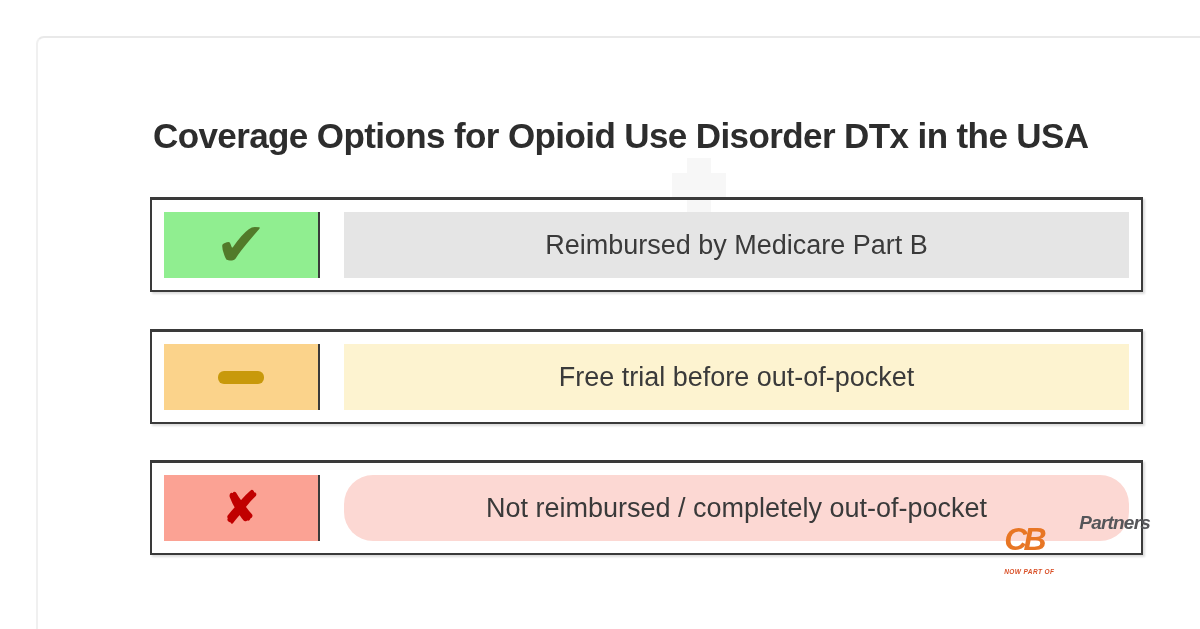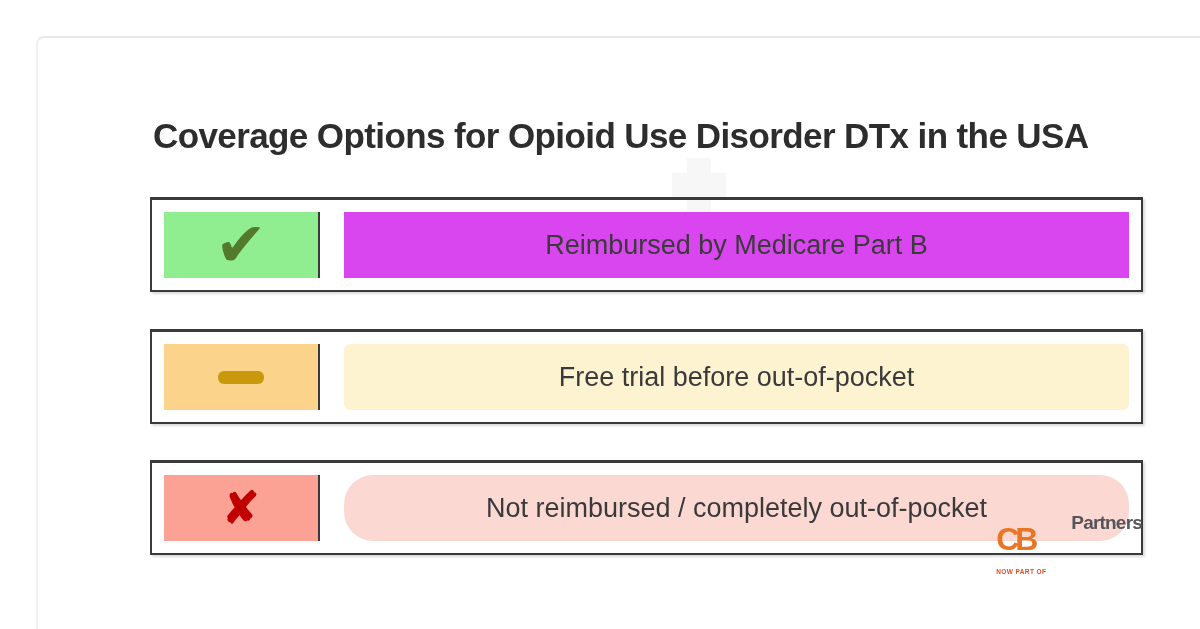--- a/index.html
+++ b/index.html
@@ -73,23 +73,24 @@
   .mark-cross { font-size: 44px; font-weight: 700; }
   .dash-bar {
     width: 46px; height: 13px;
     border-radius: 6px;
     display: inline-block;
   }
 
   
   .logo {
     position: absolute;
-    right: 32px; bottom: 16px;
+    right: 24px; bottom: 16px;
     width: 170px;
     z-index: 3;
+    font-style: italic;
   }
   .logo-top {
     display: flex;
     align-items: flex-start;
     justify-content: flex-end;
   }
   .cb-wrap { display: inline-flex; flex-direction: column; align-items: flex-start; }
   .logo-cb {
     font-size: 32px;
     font-weight: 800;
@@ -141,30 +142,30 @@
 
   <h1 class="title">Coverage Options for Opioid Use Disorder DTx in the USA</h1>
 
   <div class="plus-v" style="background: rgb(247, 247, 247);"></div>
   <div class="plus-h" style="background: rgb(247, 247, 247);"></div>
 
   <div class="row row-0">
     <div class="icon-cell" style="background: rgb(144, 238, 144);">
       <span class="mark mark-check" style="color: rgb(82, 122, 42);">✔</span>
     </div>
-    <div class="text-cell" style="background: #d946ef;">
+    <div class="text-cell" style="background: #e5e5e5;">
       <span class="row-label">Reimbursed by Medicare Part B</span>
     </div>
   </div>
 
   <div class="row row-1">
     <div class="icon-cell" style="background: rgb(251, 211, 139);">
       <span class="mark dash-bar" style="color: rgb(200, 153, 11); background: rgb(200, 153, 11);"></span>
     </div>
-    <div class="text-cell" style="background: rgb(253, 243, 208); border-radius: 6px;">
+    <div class="text-cell" style="background: rgb(253, 243, 208);">
       <span class="row-label">Free trial before out-of-pocket</span>
     </div>
   </div>
 
   <div class="row row-2">
     <div class="icon-cell" style="background: rgb(251, 162, 148);">
       <span class="mark mark-cross" style="color: rgb(192, 0, 0);">✘</span>
     </div>
     <div class="text-cell" style="background: rgb(252, 216, 211); border-radius: 29px;">
       <span class="row-label">Not reimbursed / completely out-of-pocket</span>

